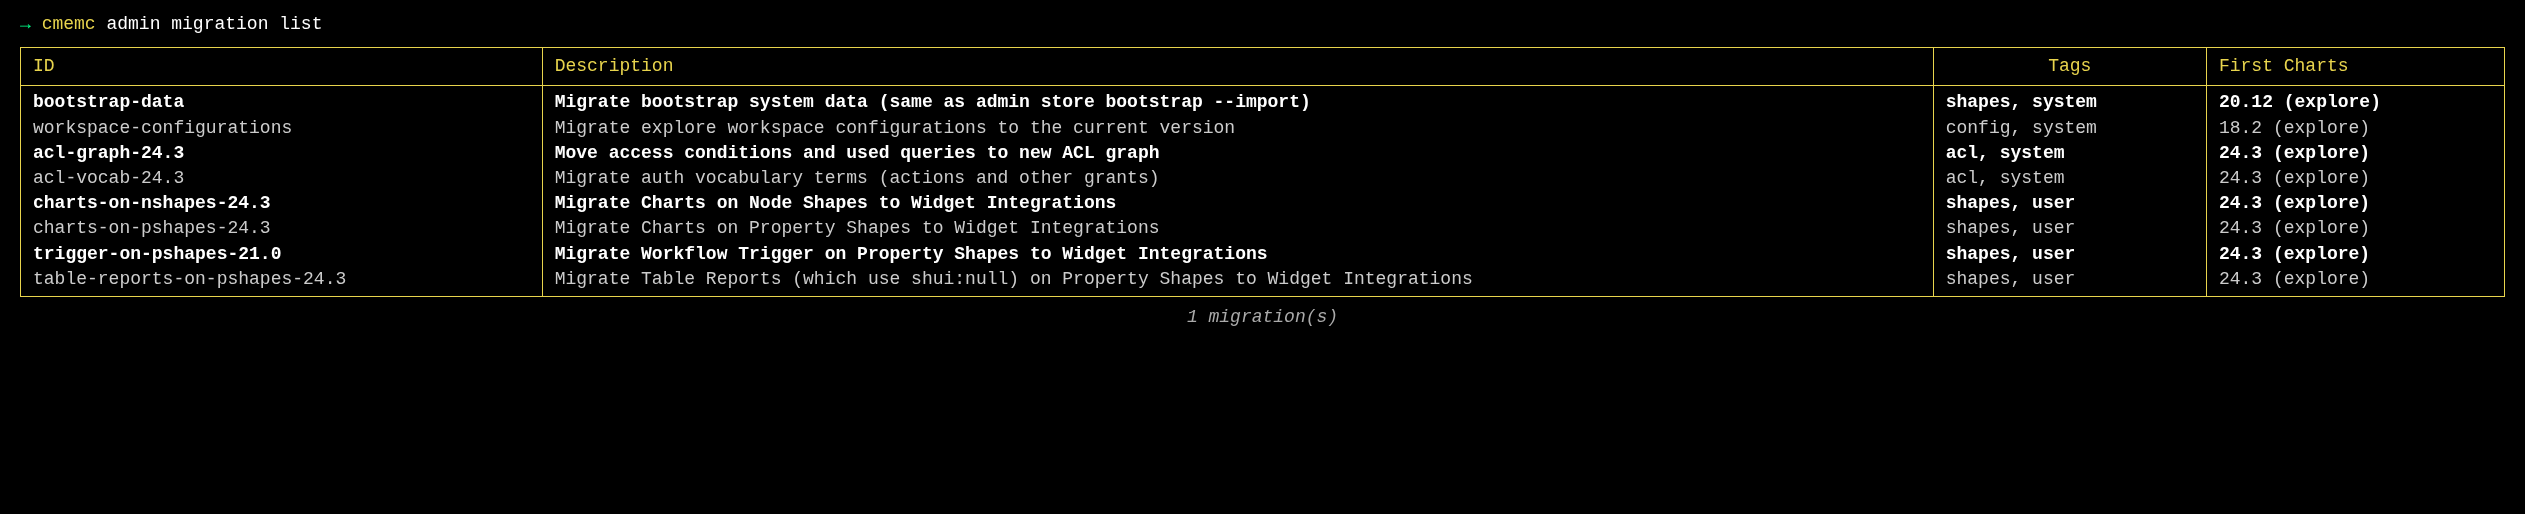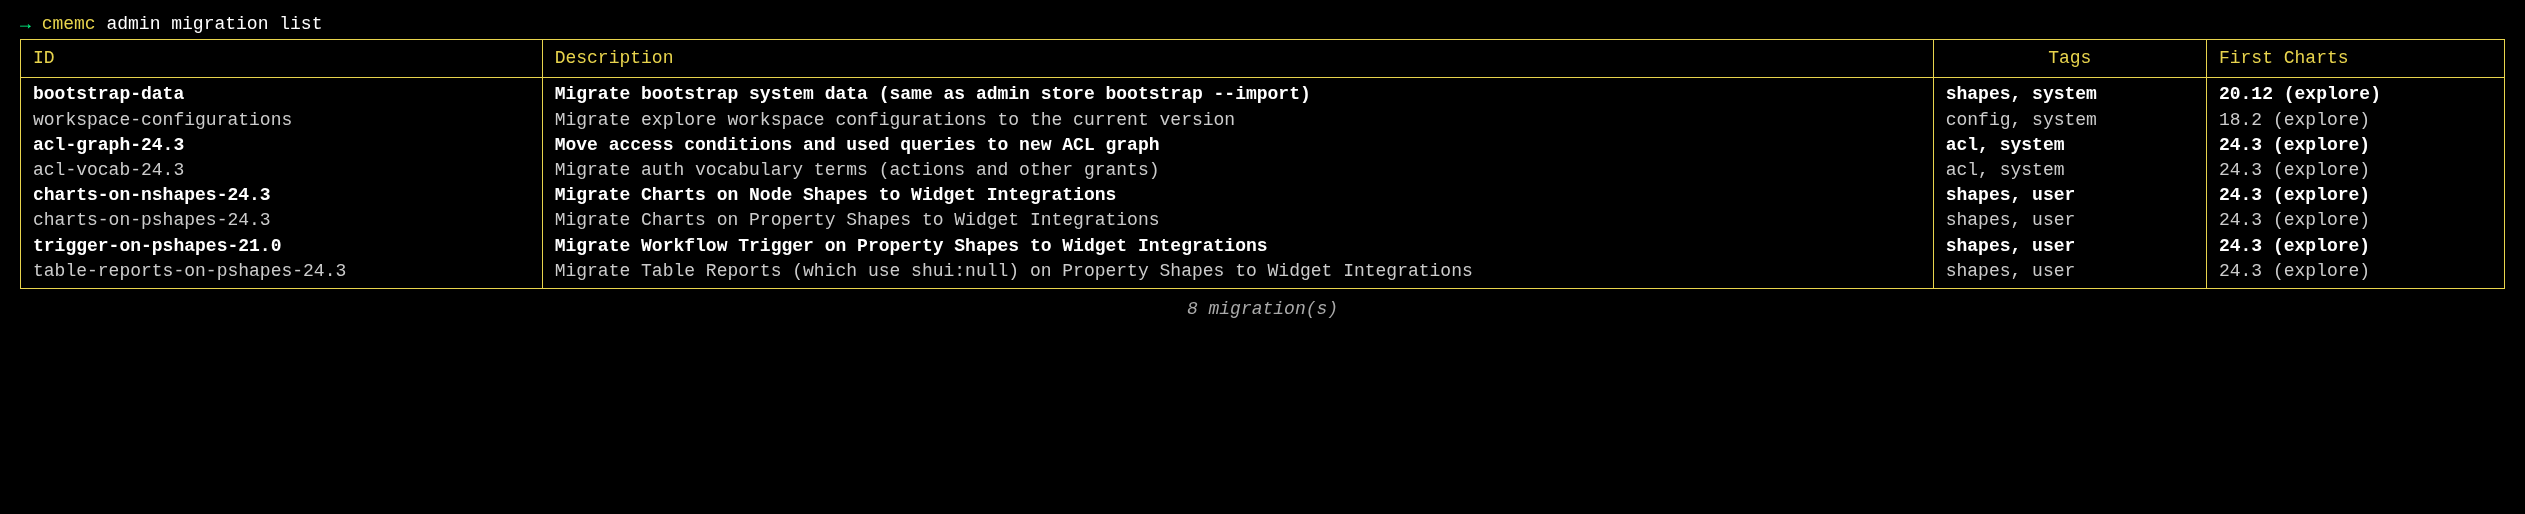--- a/index.html
+++ b/index.html
@@ -5,21 +5,21 @@
   * { margin: 0; padding: 0; box-sizing: border-box; }
   body {
     background: #000;
     font-family: "Menlo", "Consolas", "Courier New", monospace;
     font-size: 18px;
     color: #fff;
     padding: 12px 20px;
     line-height: 1.4;
   }
   .prompt-line {
-    margin-bottom: 2px;
+    margin-bottom: 10px;
   }
   .arrow {
     color: #00ff88;
   }
   .accent {
     color: #e8d44d;
   }
   .cmd-rest {
     color: #fff;
   }
@@ -116,13 +116,13 @@
           <div class="row">24.3 (explore)</div>
           <div class="row bold">24.3 (explore)</div>
           <div class="row">24.3 (explore)</div>
           <div class="row bold">24.3 (explore)</div>
           <div class="row">24.3 (explore)</div>
         </td>
     </tr>
   </tbody>
 </table>
 
-<div class="summary">8 migration(s)</div>
+<div class="summary">1 migration(s)</div>
 
 </body></html>

